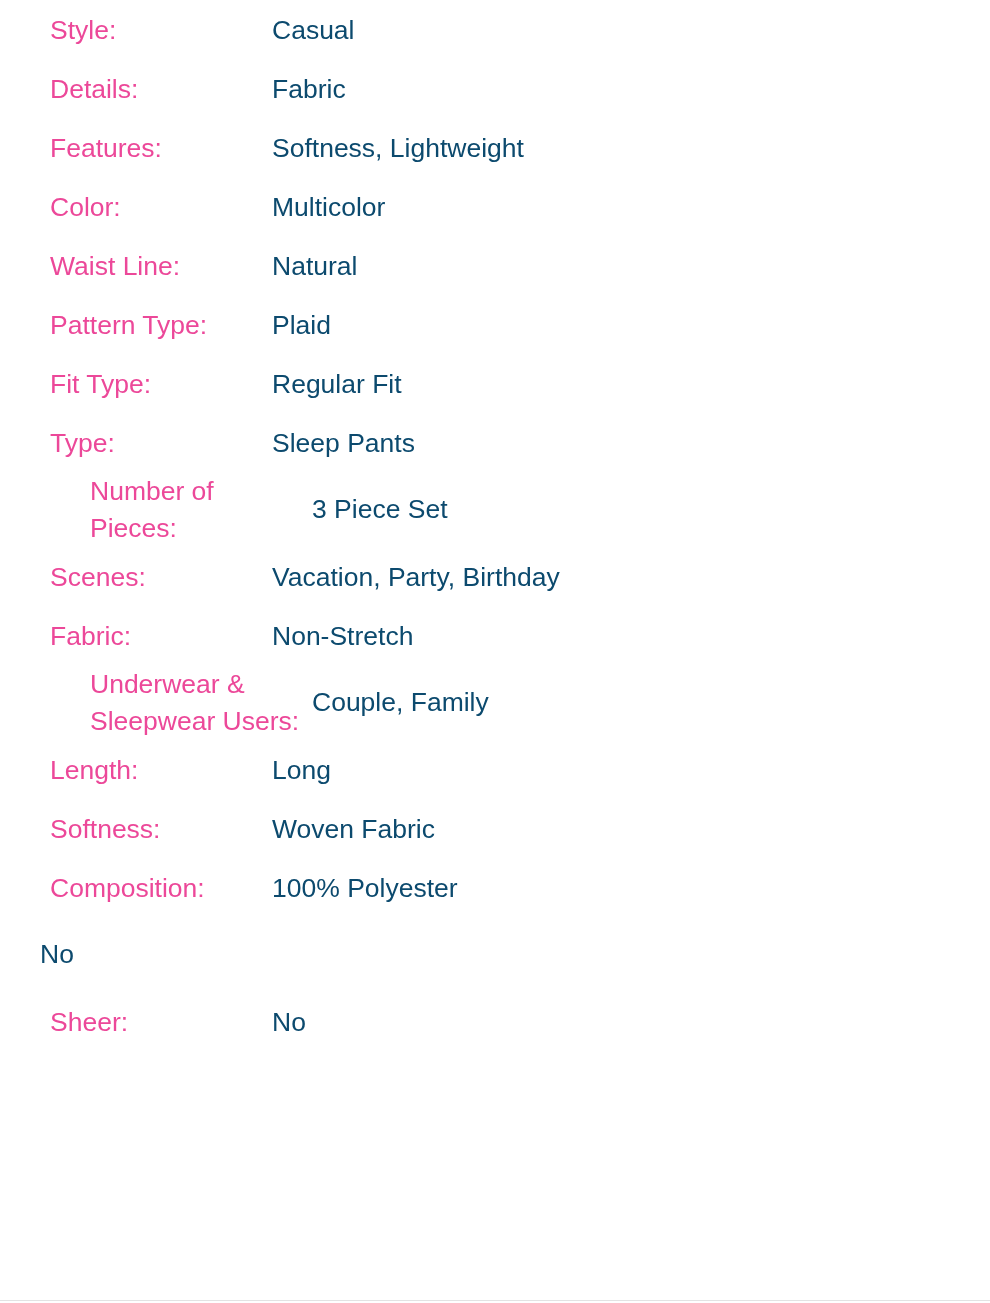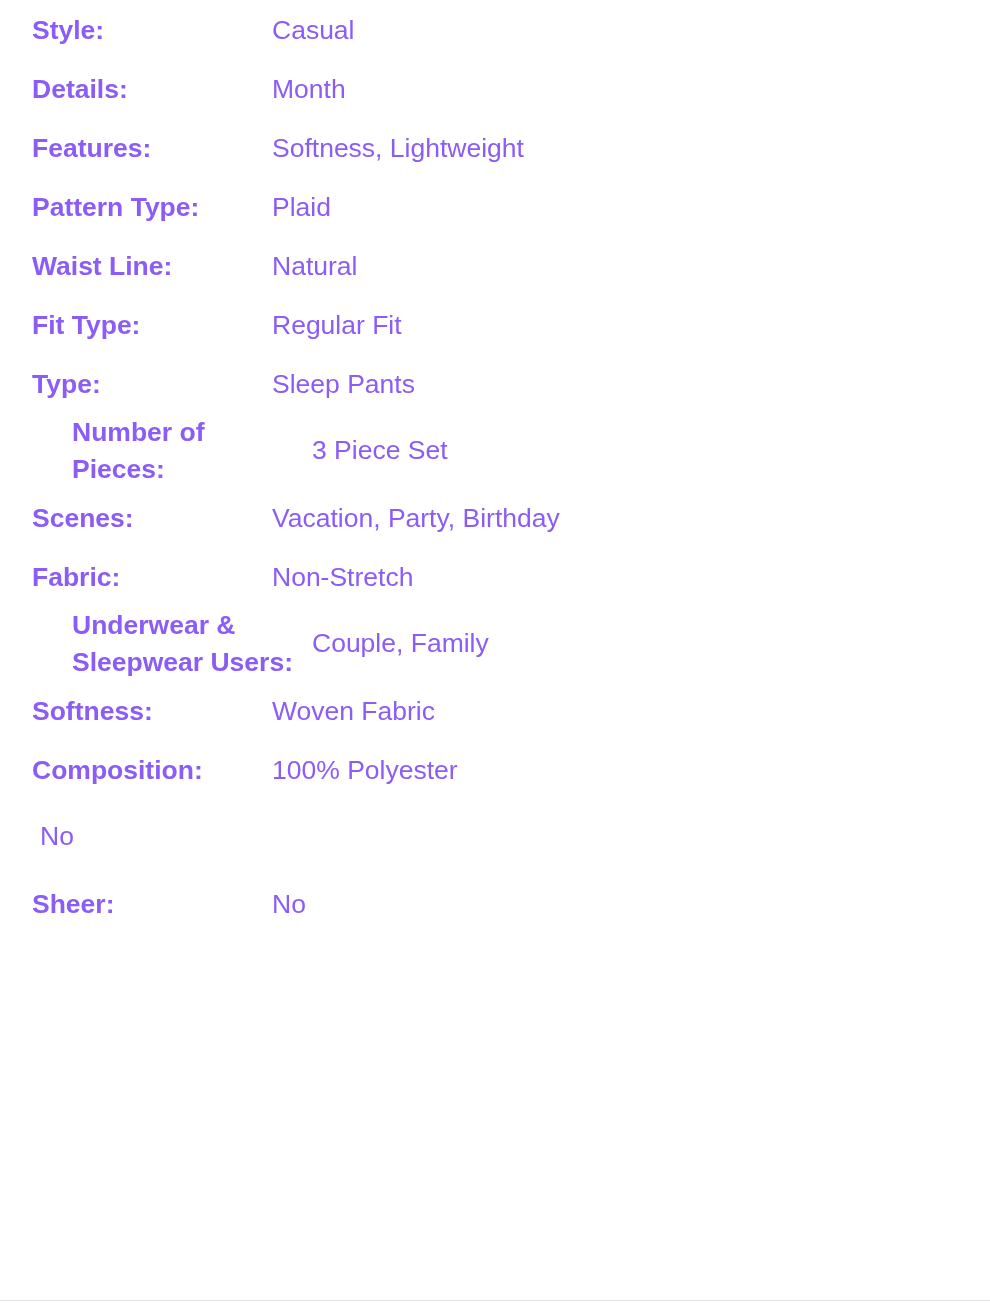--- a/index.html
+++ b/index.html
@@ -22,34 +22,34 @@
   .spec-row {
     display: flex;
     align-items: center;
     width: 100%;
     box-sizing: border-box;
   }
   .spec-label {
     flex: 0 0 272px;
     width: 272px;
     box-sizing: border-box;
-    padding-left: 32px;
+    padding-left: 50px;
     padding-right: 10px;
     font-size: 26.5px;
     line-height: 38px;
-    color: #8b5cf6;
-    font-weight: 700;
+    color: #ec4899;
+    font-weight: 400;
   }
   .spec-value {
     flex: 1 1 auto;
     box-sizing: border-box;
     padding-right: 28px;
     font-size: 26.5px;
     line-height: 38px;
-    color: #8b5cf6;
+    color: #0c4a6e;
     font-weight: 400;
   }
   .spec-row.one-line { height: 59px; }
   .spec-row.two-line { height: 75px; margin-left: 40px; }
   .spec-row.two-line .spec-label,
   .spec-row.two-line .spec-value { line-height: 37px; }
   .bottom-rule {
     position: absolute;
     left: 0;
     top: 1300px;
@@ -67,33 +67,37 @@
 <body>
 
 <div class="page">
   <div class="spec-table">
       <div class="spec-row one-line">
         <div class="spec-label">Style:</div>
         <div class="spec-value">Casual</div>
       </div>
       <div class="spec-row one-line">
         <div class="spec-label">Details:</div>
-        <div class="spec-value">Month</div>
+        <div class="spec-value">Fabric</div>
       </div>
       <div class="spec-row one-line">
         <div class="spec-label">Features:</div>
         <div class="spec-value">Softness, Lightweight</div>
       </div>
       <div class="spec-row one-line">
-        <div class="spec-label">Pattern Type:</div>
-        <div class="spec-value">Plaid</div>
+        <div class="spec-label">Color:</div>
+        <div class="spec-value">Multicolor</div>
       </div>
       <div class="spec-row one-line">
         <div class="spec-label">Waist Line:</div>
         <div class="spec-value">Natural</div>
+      </div>
+      <div class="spec-row one-line">
+        <div class="spec-label">Pattern Type:</div>
+        <div class="spec-value">Plaid</div>
       </div>
       <div class="spec-row one-line">
         <div class="spec-label">Fit Type:</div>
         <div class="spec-value">Regular Fit</div>
       </div>
       <div class="spec-row one-line">
         <div class="spec-label">Type:</div>
         <div class="spec-value">Sleep Pants</div>
       </div>
       <div class="spec-row two-line">
@@ -106,20 +110,24 @@
       </div>
       <div class="spec-row one-line">
         <div class="spec-label">Fabric:</div>
         <div class="spec-value">Non-Stretch</div>
       </div>
       <div class="spec-row two-line">
         <div class="spec-label">Underwear &amp; Sleepwear Users:</div>
         <div class="spec-value">Couple, Family</div>
       </div>
       <div class="spec-row one-line">
+        <div class="spec-label">Length:</div>
+        <div class="spec-value">Long</div>
+      </div>
+      <div class="spec-row one-line">
         <div class="spec-label">Softness:</div>
         <div class="spec-value">Woven Fabric</div>
       </div>
       <div class="spec-row one-line">
         <div class="spec-label">Composition:</div>
         <div class="spec-value">100% Polyester</div>
       </div>
       <div class="spec-row two-line">
         <div class="spec-value">No</div>
       </div>

